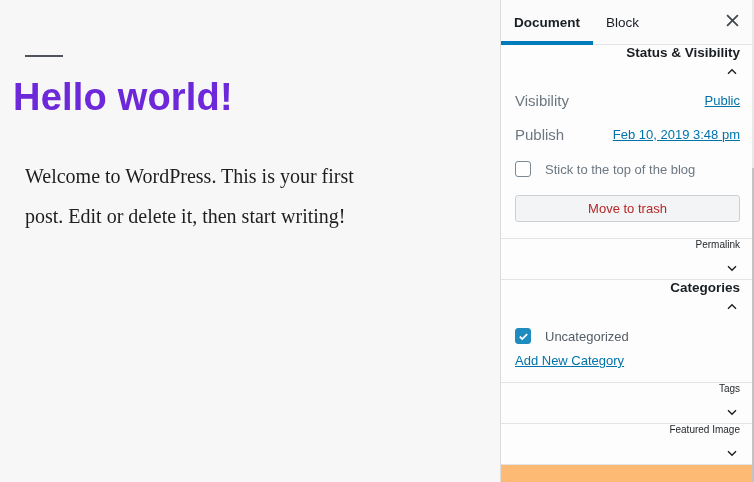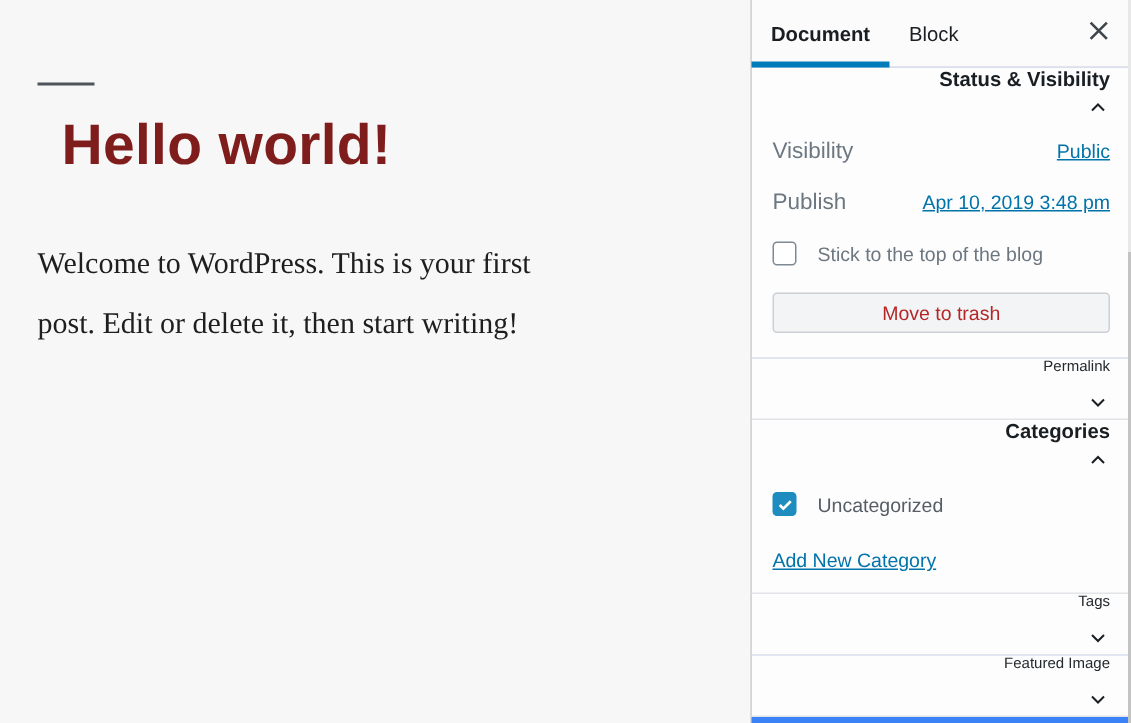--- a/index.html
+++ b/index.html
@@ -4,35 +4,35 @@
 <style>
   * { margin: 0; padding: 0; box-sizing: border-box; }
   html, body { width: 754px; height: 482px; overflow: hidden; }
   body { font-family: "Liberation Sans", "DejaVu Sans", sans-serif; background: #f7f7f7; }
   .app { position: relative; width: 754px; height: 482px; background: #f7f7f7; }
 
   
   .canvas { position: absolute; left: 0; top: 0; width: 500px; height: 482px; background: #f7f7f7; }
   .canvas-dash { position: absolute; left: 25px; top: 55px; width: 38px; height: 2px; background: #4f545a; }
   .post-title {
-    position: absolute; left: 41px; top: 74px; width: 440px;
-    font-size: 38px; font-weight: 700; color: #7f1d1d; letter-spacing: 0.2px;
+    position: absolute; left: 13px; top: 74px; width: 440px;
+    font-size: 38px; font-weight: 700; color: #6d28d9; letter-spacing: 0.2px;
     font-family: "Liberation Sans", "DejaVu Sans", sans-serif; line-height: 46px;
   }
   .post-body {
     position: absolute; left: 25px; top: 156px; width: 420px;
     font-family: "Liberation Serif", "DejaVu Serif", serif;
     font-size: 20px; color: #1e1e1e;
   }
   .post-line { line-height: 40px; white-space: nowrap; }
 
   
   .sidebar {
     position: absolute; left: 500px; top: 0; width: 254px; height: 482px;
-    background: #3b82f6; border-left: 1px solid #dcdcde;
+    background: #fdba74; border-left: 1px solid #dcdcde;
     font-size: 13px; color: #191e23;
   }
 
   
   .tabbar {
     display: flex; align-items: stretch; height: 45px;
     border-bottom: 1px solid #e2e4e7; background: #fbfbfc; position: relative;
   }
   .tab {
     display: flex; align-items: center; justify-content: center;
@@ -74,21 +74,21 @@
   .checkbox-label { color: #6c7781; font-size: 13px; }
 
   .trash-btn {
     display: block; width: 100%; height: 27px; margin-top: 8px;
     background: #f3f4f5; border: 1px solid #ccd0d4; border-radius: 3px;
     color: #b52727; font-size: 13px; font-family: inherit; cursor: pointer;
   }
 
   .panel-cats-body { padding: 0 14px 14px; }
   .cat-row { height: 32px; margin-top: 2px; }
-  .add-cat { display: inline-block; margin-top: 14px; }
+  .add-cat { display: inline-block; margin-top: 1px; }
   .cat-label { color: #555d66; }
 
   
   .scroll-track { position: absolute; right: 0; top: 0; width: 2px; height: 482px; background: #e8e8e8; }
   .scroll-thumb { position: absolute; right: 0; top: 168px; width: 2px; height: 314px; background: #c3c3c3; }
 </style>
 </head>
 <body>
 
 <div class="app">
@@ -125,21 +125,21 @@
             </svg>
         </span>
       </div>
       <div class="panel-status-body">
         <div class="setting-row">
           <span class="setting-label">Visibility</span>
           <a class="link">Public</a>
         </div>
         <div class="setting-row">
           <span class="setting-label">Publish</span>
-          <a class="link">Apr 10, 2019 3:48 pm</a>
+          <a class="link">Feb 10, 2019 3:48 pm</a>
         </div>
         <div class="checkbox-row">
           <span class="checkbox"></span>
           <span class="checkbox-label">Stick to the top of the blog</span>
         </div>
         <button class="trash-btn">Move to trash</button>
       </div>
     </div>
 
     <div class="panel panel-collapsed">

